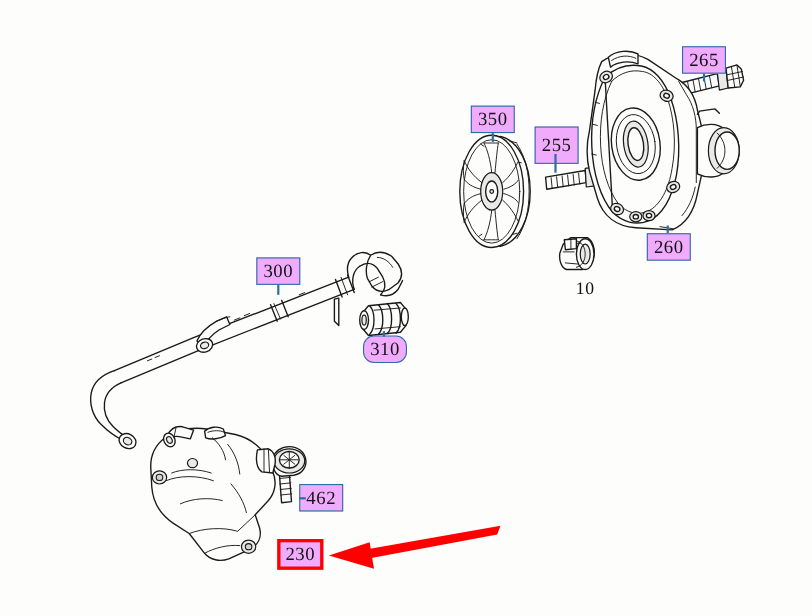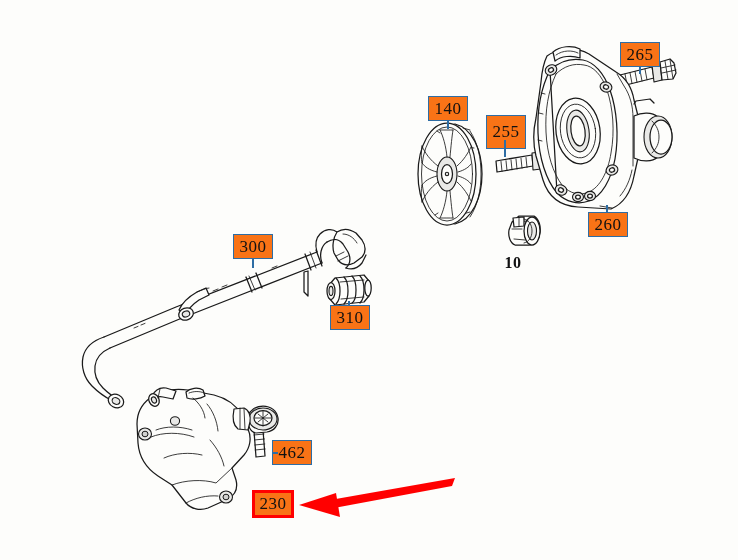--- a/index.html
+++ b/index.html
@@ -19,21 +19,21 @@
   #art {
     position: absolute;
     left: 0; top: 0;
     width: 738px;
     height: 560px;
   }
   .callout {
     position: absolute;
     box-sizing: border-box;
     border: 1.6px solid #2e6da4;
-    background: #f97316;
+    background: #f0abfc;
     color: #111111;
     font-family: "Liberation Serif", "DejaVu Serif", serif;
     font-size: 17px;
     line-height: 1;
     letter-spacing: 0.5px;
     display: flex;
     align-items: center;
     justify-content: center;
     padding: 3px 5px 4px 5px;
   }
@@ -335,38 +335,38 @@
       <path class="lnT" d="M151,437 C163,432 180,432 194,437"></path>
       <path class="lnT" d="M193,398 C199,403 204,410 205,418"></path>
       <path class="lnT" d="M172,485 C185,480 203,479 216,483 L232,468"></path>
       <path class="lnT" d="M186,503 C195,498 207,495 218,496"></path>
       <path class="lnT" d="M207,404 C213,411 217,421 218,431"></path>
       <path class="lnT" d="M164,458 C175,453 190,452 202,455"></path>
       <path class="lnT" d="M210,440 C217,448 222,457 224,466"></path>
     </g>
   </svg>
 
-  <div class="callout" style="left:428px; top:96px; width:40px; height:25px;">140</div>
+  <div class="callout" style="left:428px; top:96px; width:40px; height:25px;">350</div>
   <div class="leader" style="left:447px; top:121px; width:1.6px; height:8px;"></div>
 
   <div class="callout" style="left:486px; top:115px; width:40px; height:34px;">255</div>
   <div class="leader" style="left:504px; top:140px; width:1.6px; height:17px;"></div>
 
   <div class="callout" style="left:620px; top:42px; width:40px; height:25px;">265</div>
   <div class="leader" style="left:639px; top:67px; width:1.6px; height:7px;"></div>
 
   <div class="callout" style="left:588px; top:212px; width:40px; height:25px;text-align:center;">260</div>
   <div class="leader" style="left:606px; top:205px; width:1.6px; height:7px;"></div>
 
-  <div class="callout plain" style="left:500px; top:252px; width:26px; height:22px;font-weight:bold;">10</div>
+  <div class="callout plain" style="left:519px; top:252px; width:26px; height:22px;">10</div>
 
   <div class="callout" style="left:233px; top:234px; width:40px; height:25px;">300</div>
   <div class="leader" style="left:252px; top:259px; width:1.6px; height:9px;"></div>
 
-  <div class="callout" style="left:330px; top:305px; width:40px; height:25px;">310</div>
+  <div class="callout" style="left:330px; top:305px; width:40px; height:25px;border-radius:10px;">310</div>
   <div class="leader" style="left:348px; top:301px; width:1.6px; height:5px;"></div>
 
   <div class="callout" style="left:272px; top:440px; width:40px; height:25px;">462</div>
   <div class="leader" style="left:272px; top:452px; width:6px; height:1.6px;"></div>
 
   <div class="callout highlight" style="left:252px; top:490px; width:42px; height:28px;">230</div>
 
   <svg id="arrow-layer" viewBox="0 0 738 560">
     <g>
       <path d="M455,478 L330,500 L334,508 L452,486 Z" fill="#ff0000"></path>

